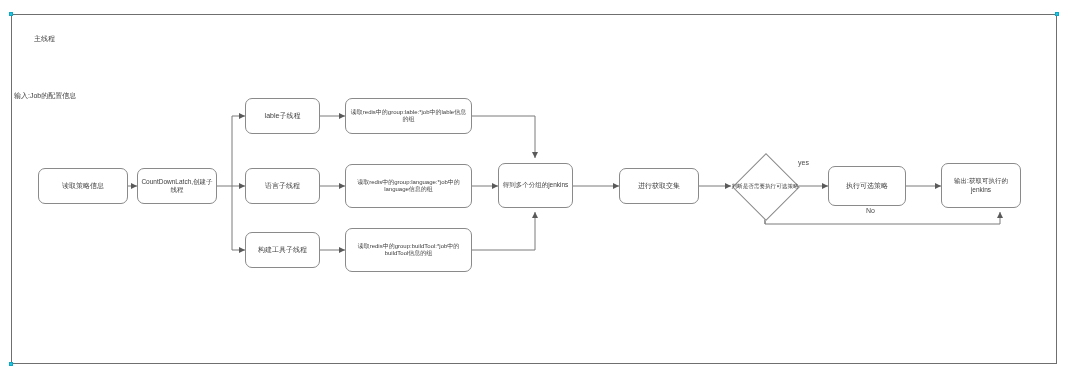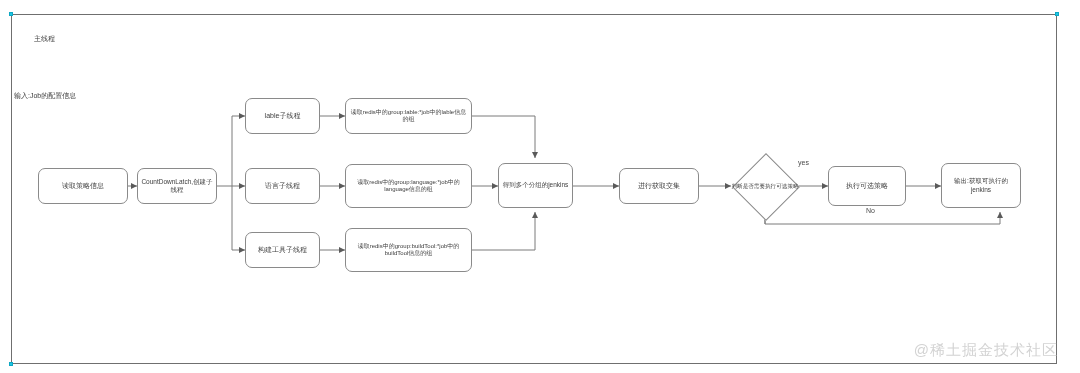--- a/index.html
+++ b/index.html
@@ -218,14 +218,13 @@
   </div>
 
   <div class="node t-md" style="left:828px; top:166px; width:78px; height:40px;">
     <span>执行可选策略</span>
   </div>
 
   <div class="node t-sm" style="left:941px; top:163px; width:80px; height:45px;">
     <span>输出:获取可执行的jenkins</span>
   </div>
 
-  <div class="watermark">@稀土掘金技术社区</div>
 </div>
 
 </body></html>

